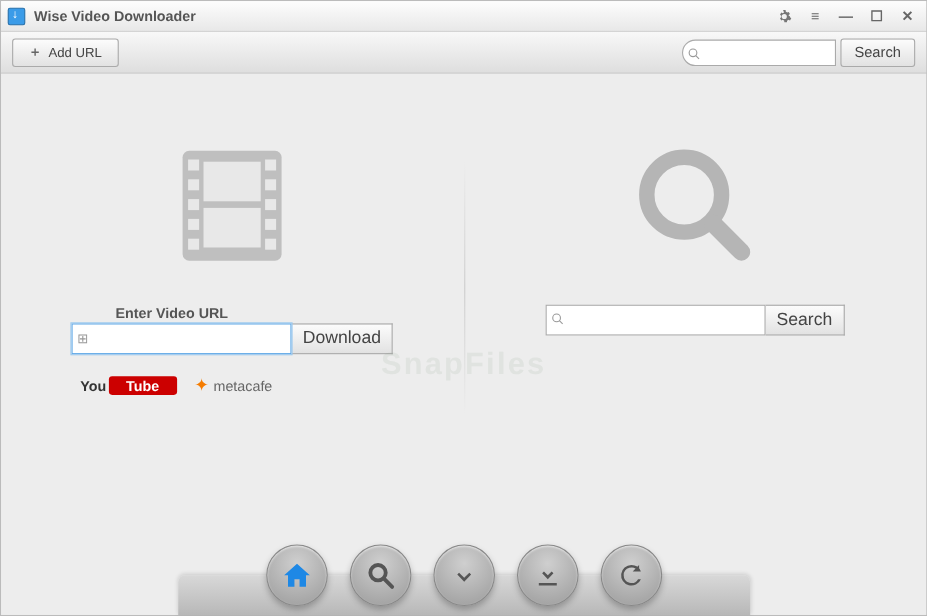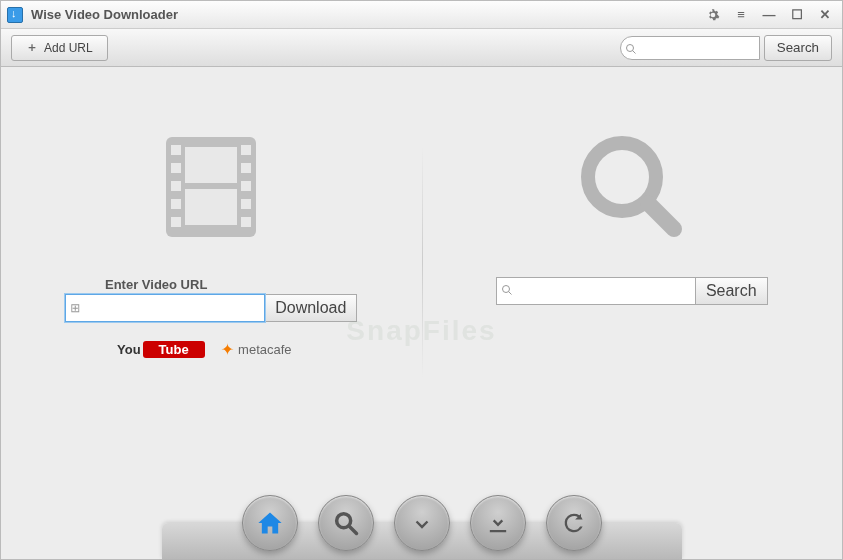--- a/index.html
+++ b/index.html
@@ -182,21 +182,21 @@
       border-left: none;
       cursor: pointer;
       color: #444;
       font-size: 16px;
     }
     .brands {
       display: flex;
       gap: 16px;
       margin-top: 18px;
       align-self: flex-start;
-      margin-left: 116px;
+      margin-left: 72px;
     }
     .brand-youtube {
       display: flex;
       align-items: center;
       gap: 2px;
       font-size: 13px;
       font-weight: bold;
       color: #333;
     }
     .brand-youtube .red { color: #cc0000; }

